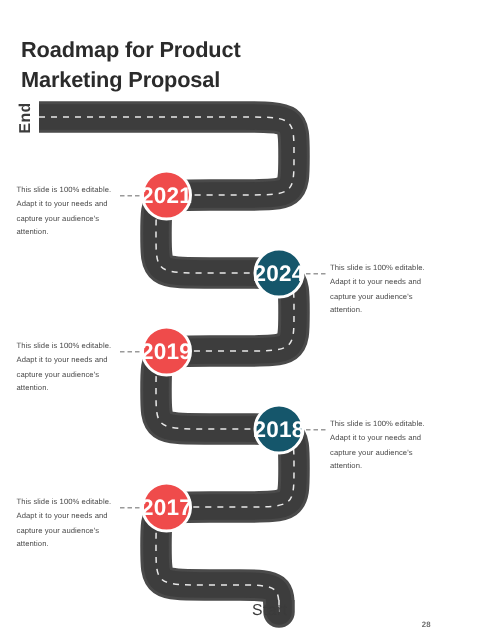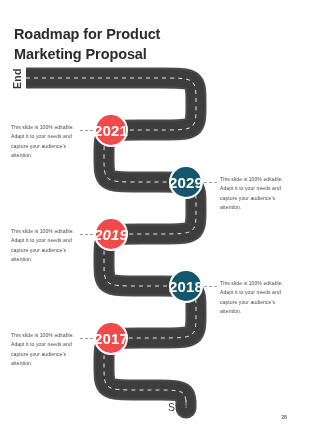--- a/index.html
+++ b/index.html
@@ -137,26 +137,26 @@
   <div class="label-end">End</div>
   <div class="label-start">Start</div>
 
   <div class="badge" style="left:94px; top:113px; background:#ef4b4b;">
     <span>2021</span>
   </div>
   <div class="connector" style="left:80px; top:130px; width:13px;"></div>
   <div class="desc" style="left:11px; top:123px;">This slide is 100% editable. Adapt it to your needs and capture your audience's attention.</div>
 
   <div class="badge" style="left:169px; top:165px; background:#15566b;">
-    <span>2029</span>
+    <span>2024</span>
   </div>
   <div class="connector" style="left:204px; top:182px; width:13px;"></div>
   <div class="desc wide" style="left:220px; top:175px;">This slide is 100% editable. Adapt it to your needs and capture your audience's attention.</div>
 
-  <div class="badge" style="left:94px; top:217px; background:#ef4b4b;font-style:italic;">
+  <div class="badge" style="left:94px; top:217px; background:#ef4b4b;">
     <span>2019</span>
   </div>
   <div class="connector" style="left:80px; top:234px; width:13px;"></div>
   <div class="desc" style="left:11px; top:227px;">This slide is 100% editable. Adapt it to your needs and capture your audience's attention.</div>
 
   <div class="badge" style="left:169px; top:269px; background:#15566b;align-items:center;">
     <span>2018</span>
   </div>
   <div class="connector" style="left:204px; top:286px; width:13px;"></div>
   <div class="desc wide" style="left:220px; top:279px;">This slide is 100% editable. Adapt it to your needs and capture your audience's attention.</div>

